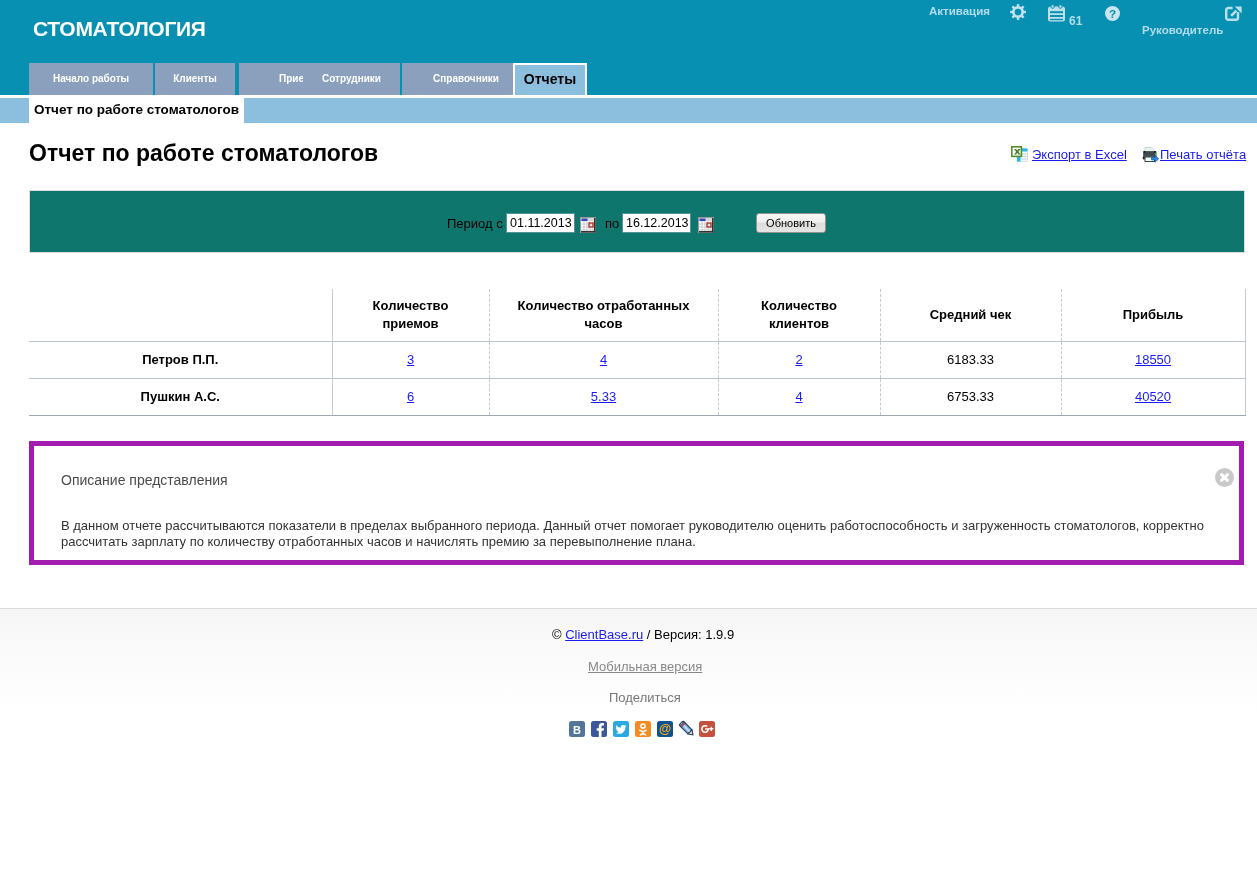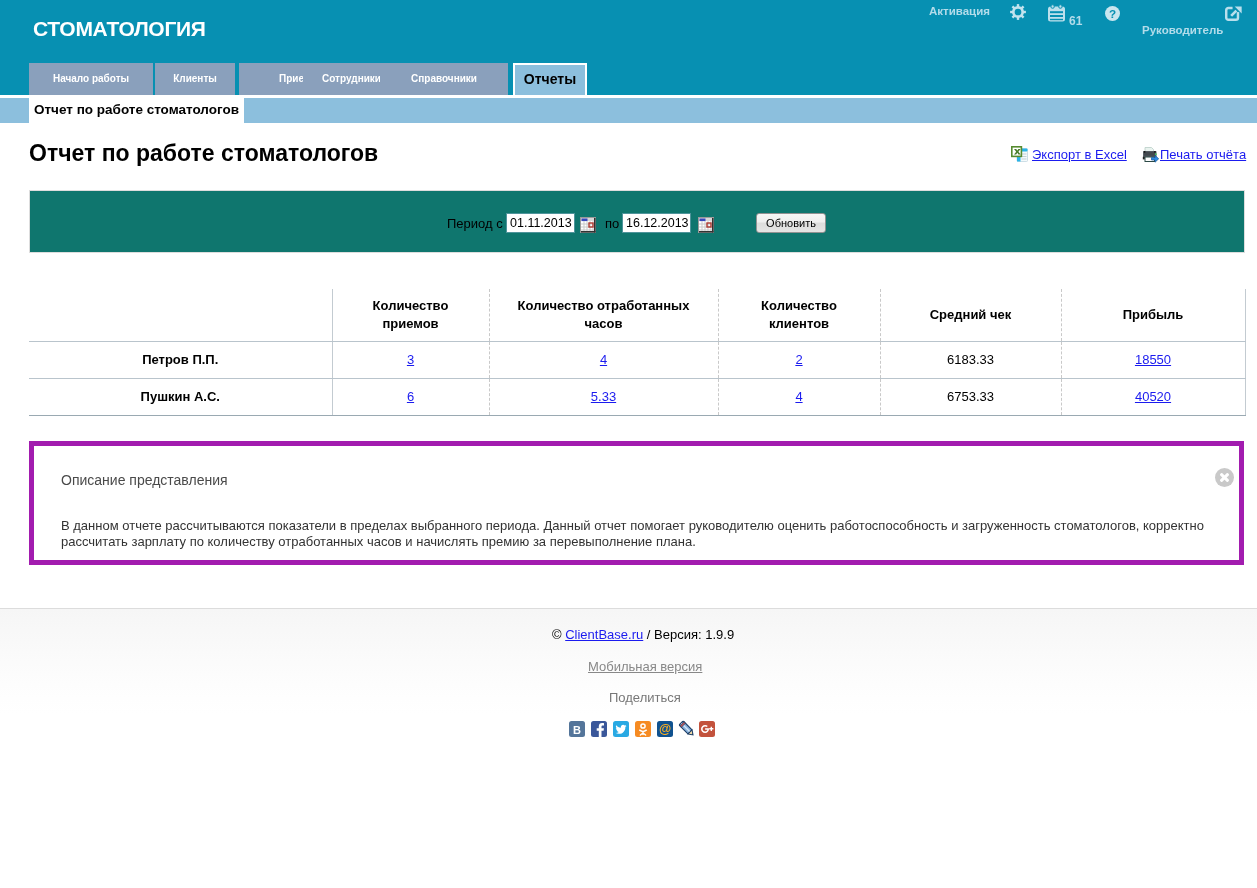--- a/index.html
+++ b/index.html
@@ -98,21 +98,21 @@
     <rect x="1.3" y="4.3" width="12.4" height="12.4" rx="2.2" fill="none" stroke="#b9dfec" stroke-width="2.6"></rect>
     <rect x="8" y="1" width="11" height="7.5" fill="#0790b2"></rect>
     <path d="M6.5 12.5 L12 7" stroke="#b9dfec" stroke-width="2.8" fill="none"></path>
     <path d="M10.2 2.6 L17.6 2.6 L17.6 10 L14.9 7.3 L12.9 5.3 z" fill="#b9dfec"></path>
   </svg>
 
   <div class="tab" style="left:29px;  width:124px;">Начало работы</div>
   <div class="tab" style="left:155px; width:80px;">Клиенты</div>
   <div class="tab" style="left:239px; width:64px;padding-left:40px;">Прием</div>
   <div class="tab" style="left:303px; width:97px;">Сотрудники</div>
-  <div class="tab" style="left:380px; width:128px;">Справочники</div>
+  <div class="tab" style="left:402px; width:128px;">Справочники</div>
   <div id="tab-active">Отчеты</div>
   <div id="whiteline"></div>
   <div id="subbar"></div>
   <div id="subtab">Отчет по работе стоматологов</div>
 
   <div id="title">Отчет по работе стоматологов</div>
 
   <svg class="abs" style="left:1011px; top:146px;" width="17" height="16" viewBox="0 0 17 16">
     <rect x="6" y="2.5" width="10.5" height="13" rx="1" fill="#f4fafc" stroke="#c2d6e0" stroke-width="0.8"></rect>
     <rect x="6" y="2.5" width="10.5" height="3" rx="1" fill="#2ab4e8"></rect>

